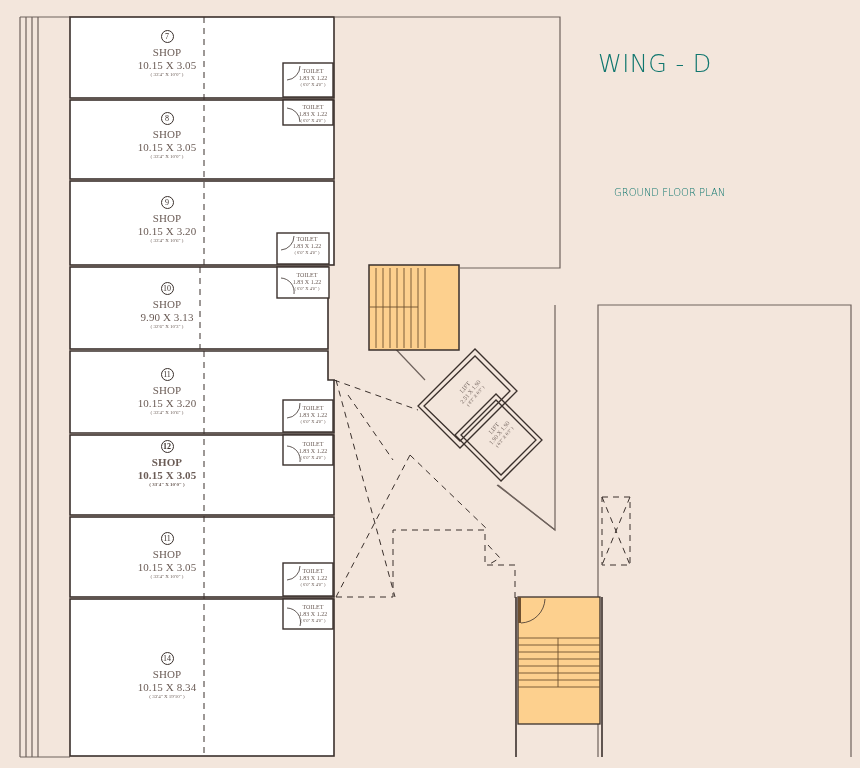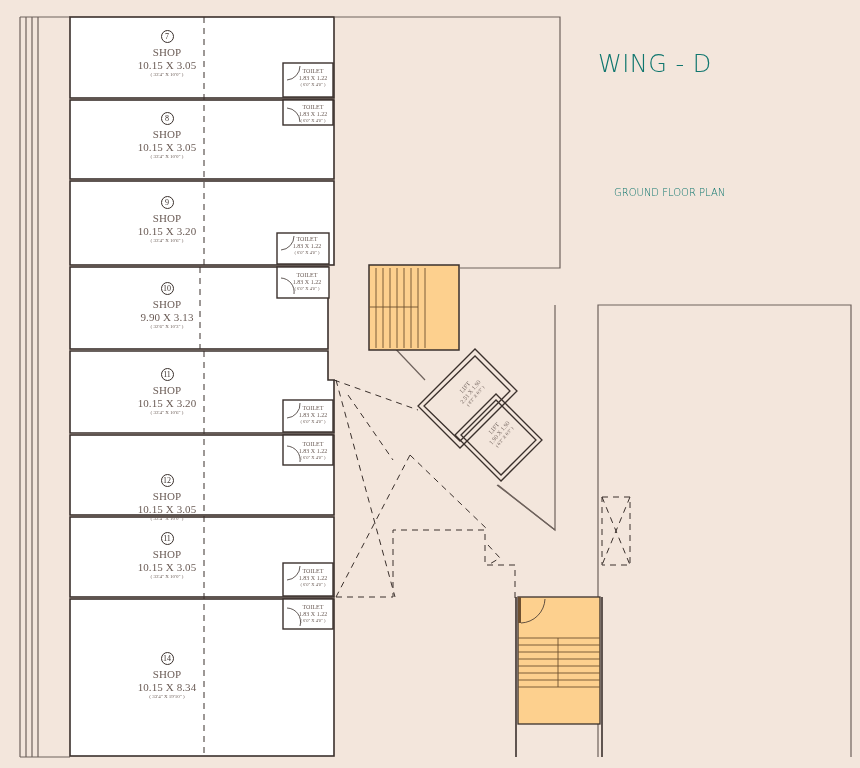--- a/index.html
+++ b/index.html
@@ -168,21 +168,21 @@
   <span class="shop-name">SHOP</span>
   <span class="shop-dim">9.90 X 3.13</span>
   <span class="shop-imp">( 32'6" X 10'3" )</span>
 </div>
 <div class="shop-label" style="left:107px;top:368px;">
   <span class="shop-num">11</span>
   <span class="shop-name">SHOP</span>
   <span class="shop-dim">10.15 X 3.20</span>
   <span class="shop-imp">( 33'4" X 10'6" )</span>
 </div>
-<div class="shop-label" style="left:107px;top:474px;">
+<div class="shop-label" style="left:107px;top:440px;font-weight:bold;">
   <span class="shop-num">12</span>
   <span class="shop-name">SHOP</span>
   <span class="shop-dim">10.15 X 3.05</span>
   <span class="shop-imp">( 33'4" X 10'0" )</span>
 </div>
 <div class="shop-label" style="left:107px;top:532px;">
   <span class="shop-num">11</span>
   <span class="shop-name">SHOP</span>
   <span class="shop-dim">10.15 X 3.05</span>
   <span class="shop-imp">( 33'4" X 10'0" )</span>

